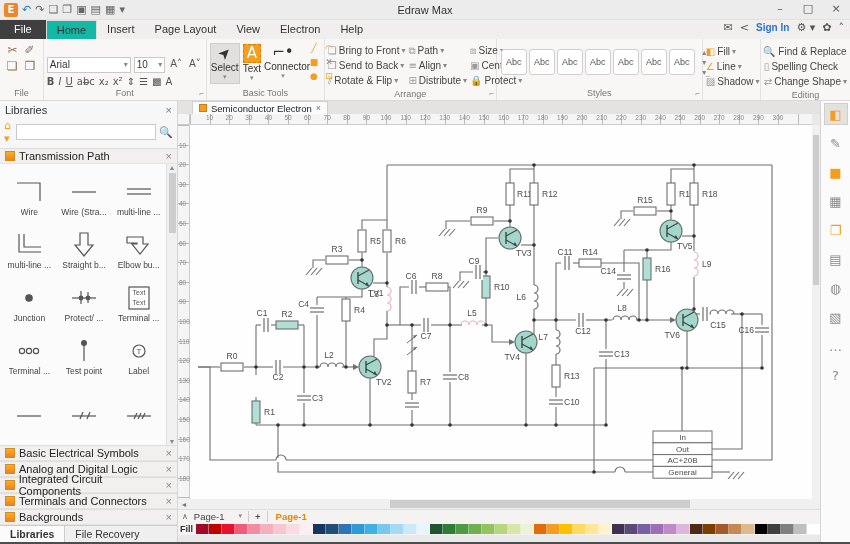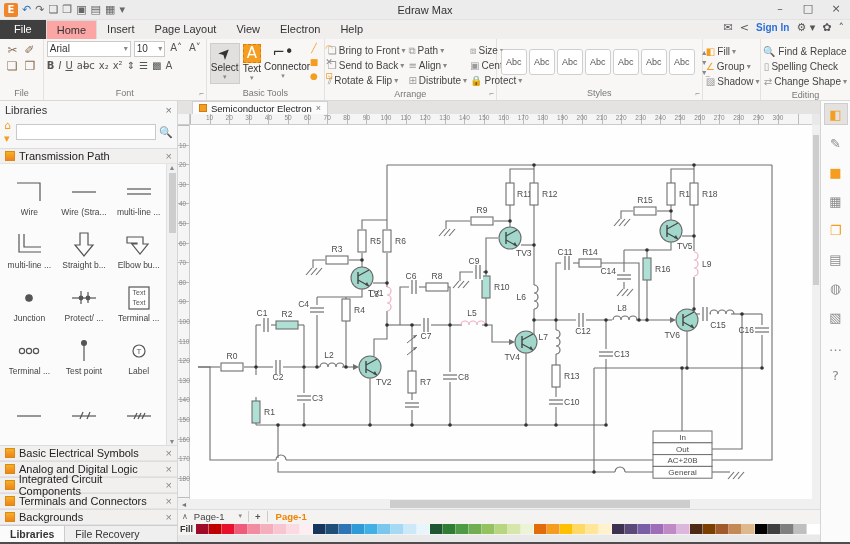--- a/index.html
+++ b/index.html
@@ -8,29 +8,29 @@
   .qa { display:flex; align-items:center; gap:4px; padding-left:4px; }
   .qa span { font-family:"DejaVu Sans",sans-serif; font-size:11px; color:#666; cursor:default;}
   .qa .logo { width:14px; height:14px; background:#f0862b; color:#fff; font-weight:bold; font-size:10px; text-align:center; line-height:14px; border-radius:2px;}
   .qa .undo { color:#2e75b6; }
   .title-center { position:absolute; left:0; right:0; text-align:center; font-size:11px; color:#333; pointer-events:none;}
   .winbtns { margin-left:auto; display:flex; }
   .winbtns div { width:28px; height:18px; text-align:center; line-height:16px; color:#555; font-size:11px; font-family:"DejaVu Sans",sans-serif;}
   .tabrow { height:19px; background:#f0efee; display:flex; align-items:flex-end; position:relative;}
   .file-tab { background:#3f3f3f; color:#fff; padding:2px 14px; height:19px; line-height:15px; font-size:11px;}
   .rtab { padding:2px 10px; height:19px; line-height:15px; color:#333; font-size:11px;}
-  .rtab.active { background:#fca5a5; border:1px solid #dcdcdc; border-bottom:none; }
+  .rtab.active { background:#14b8a6; border:1px solid #dcdcdc; border-bottom:none; }
   .tabrow-right { position:absolute; right:6px; top:1px; display:flex; align-items:center; gap:7px; font-size:10px;}
   .tabrow-right .ic { color:#555; font-family:"DejaVu Sans",sans-serif; font-size:11px;}
   .signin { color:#2e6fd8; font-weight:bold; font-size:10px;}
   .flower { color:#e8443a; }
   .ribbon { height:62px; background:#f8f7f6; border-bottom:1px solid #d9d9d9; display:flex; }
   .rgroup { display:flex; flex-direction:column; border-right:1px solid #e3e2e0; position:relative; padding:2px 3px 0 3px;}
   .rgroup .glabel { margin-top:auto; text-align:center; font-size:9px; color:#777; padding:1px 0 2px; }
-  .grow { display:flex; gap:3px; }
+  .grow { display:flex; gap:3px;margin-top:16px; }
   .gcol { display:flex; flex-direction:column; gap:1px; }
   .mini { font-family:"DejaVu Sans",sans-serif; font-size:10px; color:#8a6d52; padding:0 2px; line-height:13px;}
   .combo { border:1px solid #c9c9c9; background:#fff; font-size:10px; color:#333; padding:0 2px; height:16px; line-height:14px; display:flex; align-items:center; }
   .combo .arr { margin-left:auto; color:#888; font-size:8px; }
   .fmt-row { display:flex; gap:4px; align-items:center; margin-top:3px;}
   .fmt-row span { font-size:10px; color:#555; font-family:"DejaVu Sans",sans-serif;}
   .fmt-row .b{font-weight:bold} .fmt-row .i{font-style:italic} .fmt-row .u{text-decoration:underline}
   .bigbtn { width:38px; text-align:center; font-size:10px; color:#333; padding-top:1px;}
   .bigbtn .bico { font-size:15px; line-height:17px; font-family:"DejaVu Sans",sans-serif; display:block;}
   .bigbtn.sel { background:#e2e0de; border:1px solid #cfcdca;}
@@ -275,21 +275,21 @@
   </div>
   <div class="rgroup" style="width:58px">
     <div class="gcol" id="flscol" style="margin-top:4px">
         <div class="abtn">
           <span class="aic" style="color: rgb(245, 157, 30);">◧</span>
           <span>Fill</span>
           <span class="da">▾</span>
         </div>
         <div class="abtn">
           <span class="aic" style="color: rgb(245, 157, 30);">∠</span>
-          <span>Group</span>
+          <span>Line</span>
           <span class="da">▾</span>
         </div>
         <div class="abtn">
           <span class="aic" style="color: rgb(154, 154, 154);">▨</span>
           <span>Shadow</span>
           <span class="da">▾</span>
         </div>
       </div>
   </div>
   <div class="rgroup" style="flex:1;border-right:none">

